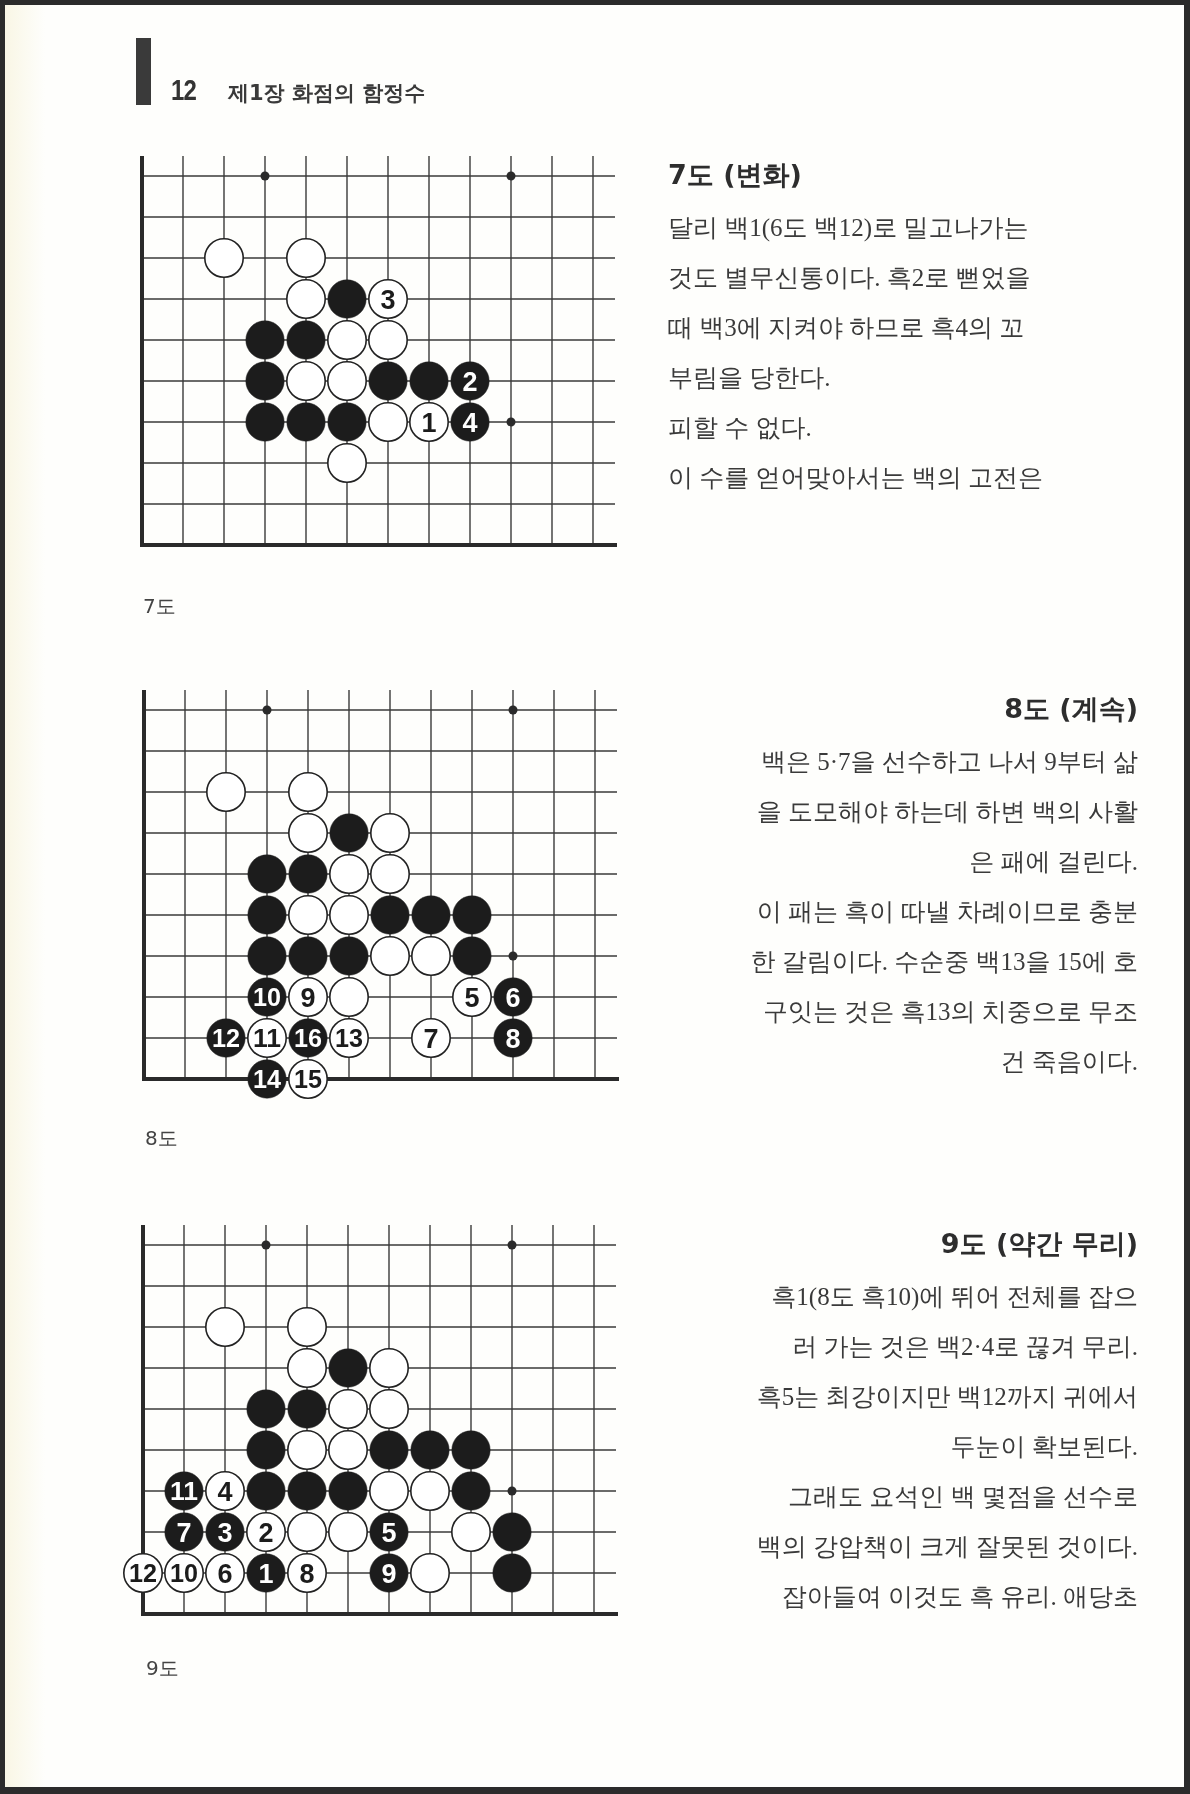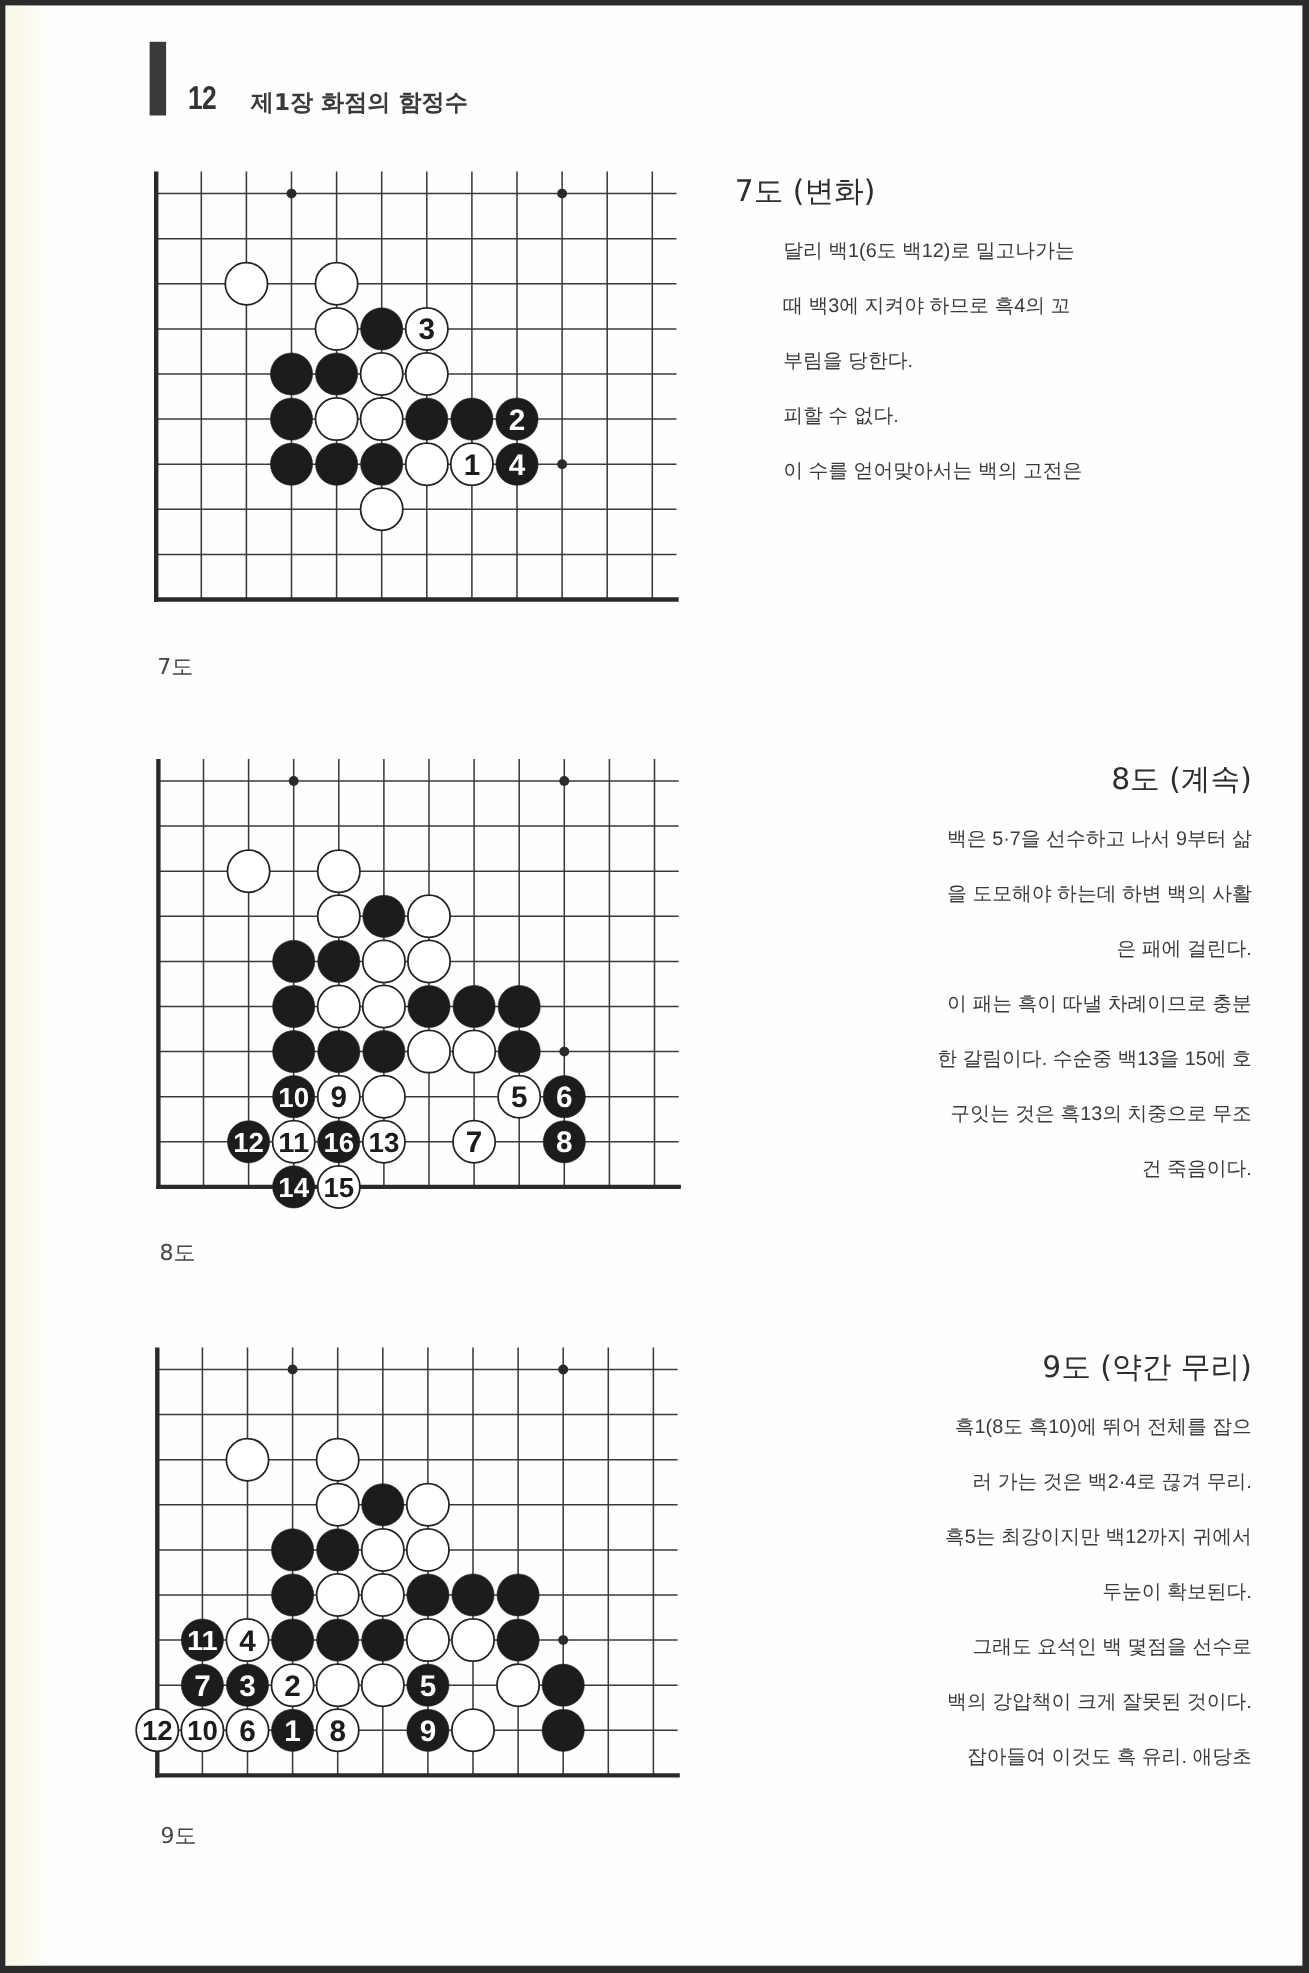--- a/index.html
+++ b/index.html
@@ -38,29 +38,28 @@
   }
   .caption {
     position: absolute; font-size: 20px; color: #444;
     font-family: "DejaVu Sans", sans-serif;
   }
   .section-text {
     position: absolute; left: 663px; width: 470px;
     color: #333;
   }
   .section-title {
-    font-family: "DejaVu Sans", sans-serif; font-weight: normal;
+    font-family: "DejaVu Sans", sans-serif; font-weight: bold;
     font-size: 27px; color: #2d2d2d; height: 44px; line-height: 44px;
     margin-bottom: 6px;
   }
   .section-line {
-    font-family: Liberation Sans, sans-serif;
-    font-size: 18px; line-height: 50px; height: 50px; white-space: nowrap;
+    font-family: Liberation Serif, serif;
+    font-size: 25px; line-height: 50px; height: 50px; white-space: nowrap;
     color: #3a3a3a;
-    margin-left: 44px;
   }
 </style>
 </head>
 <body>
 
 <div class="page">
   <div class="header-bar"></div>
   <div class="page-number">12</div>
   <div class="chapter-title">제1장 화점의 함정수</div>
 
@@ -458,20 +457,21 @@
         <g>
           <circle cx="512" cy="1573" r="19.2" fill="#1c1c1c" stroke="#222" stroke-width="0.5"></circle>
         </g>
       </g>
     </svg>
 
   <div class="caption" style="left:138px; top:588px;">7도</div>
   <div class="section-text" style="top:148px;">
     <div class="section-title">7도 (변화)</div>
     <div class="section-line">달리 백1(6도 백12)로 밀고나가는</div>
+    <div class="section-line">것도 별무신통이다. 흑2로 뻗었을</div>
     <div class="section-line">때 백3에 지켜야 하므로 흑4의 꼬</div>
     <div class="section-line">부림을 당한다.</div>
     <div class="section-line">피할 수 없다.</div>
     <div class="section-line">이 수를 얻어맞아서는 백의 고전은</div>
   </div>
 
   <div class="caption" style="left:140px; top:1120px;">8도</div>
   <div class="section-text" style="top:682px;text-align:right;">
     <div class="section-title">8도 (계속)</div>
     <div class="section-line">백은 5·7을 선수하고 나서 9부터 삶</div>

